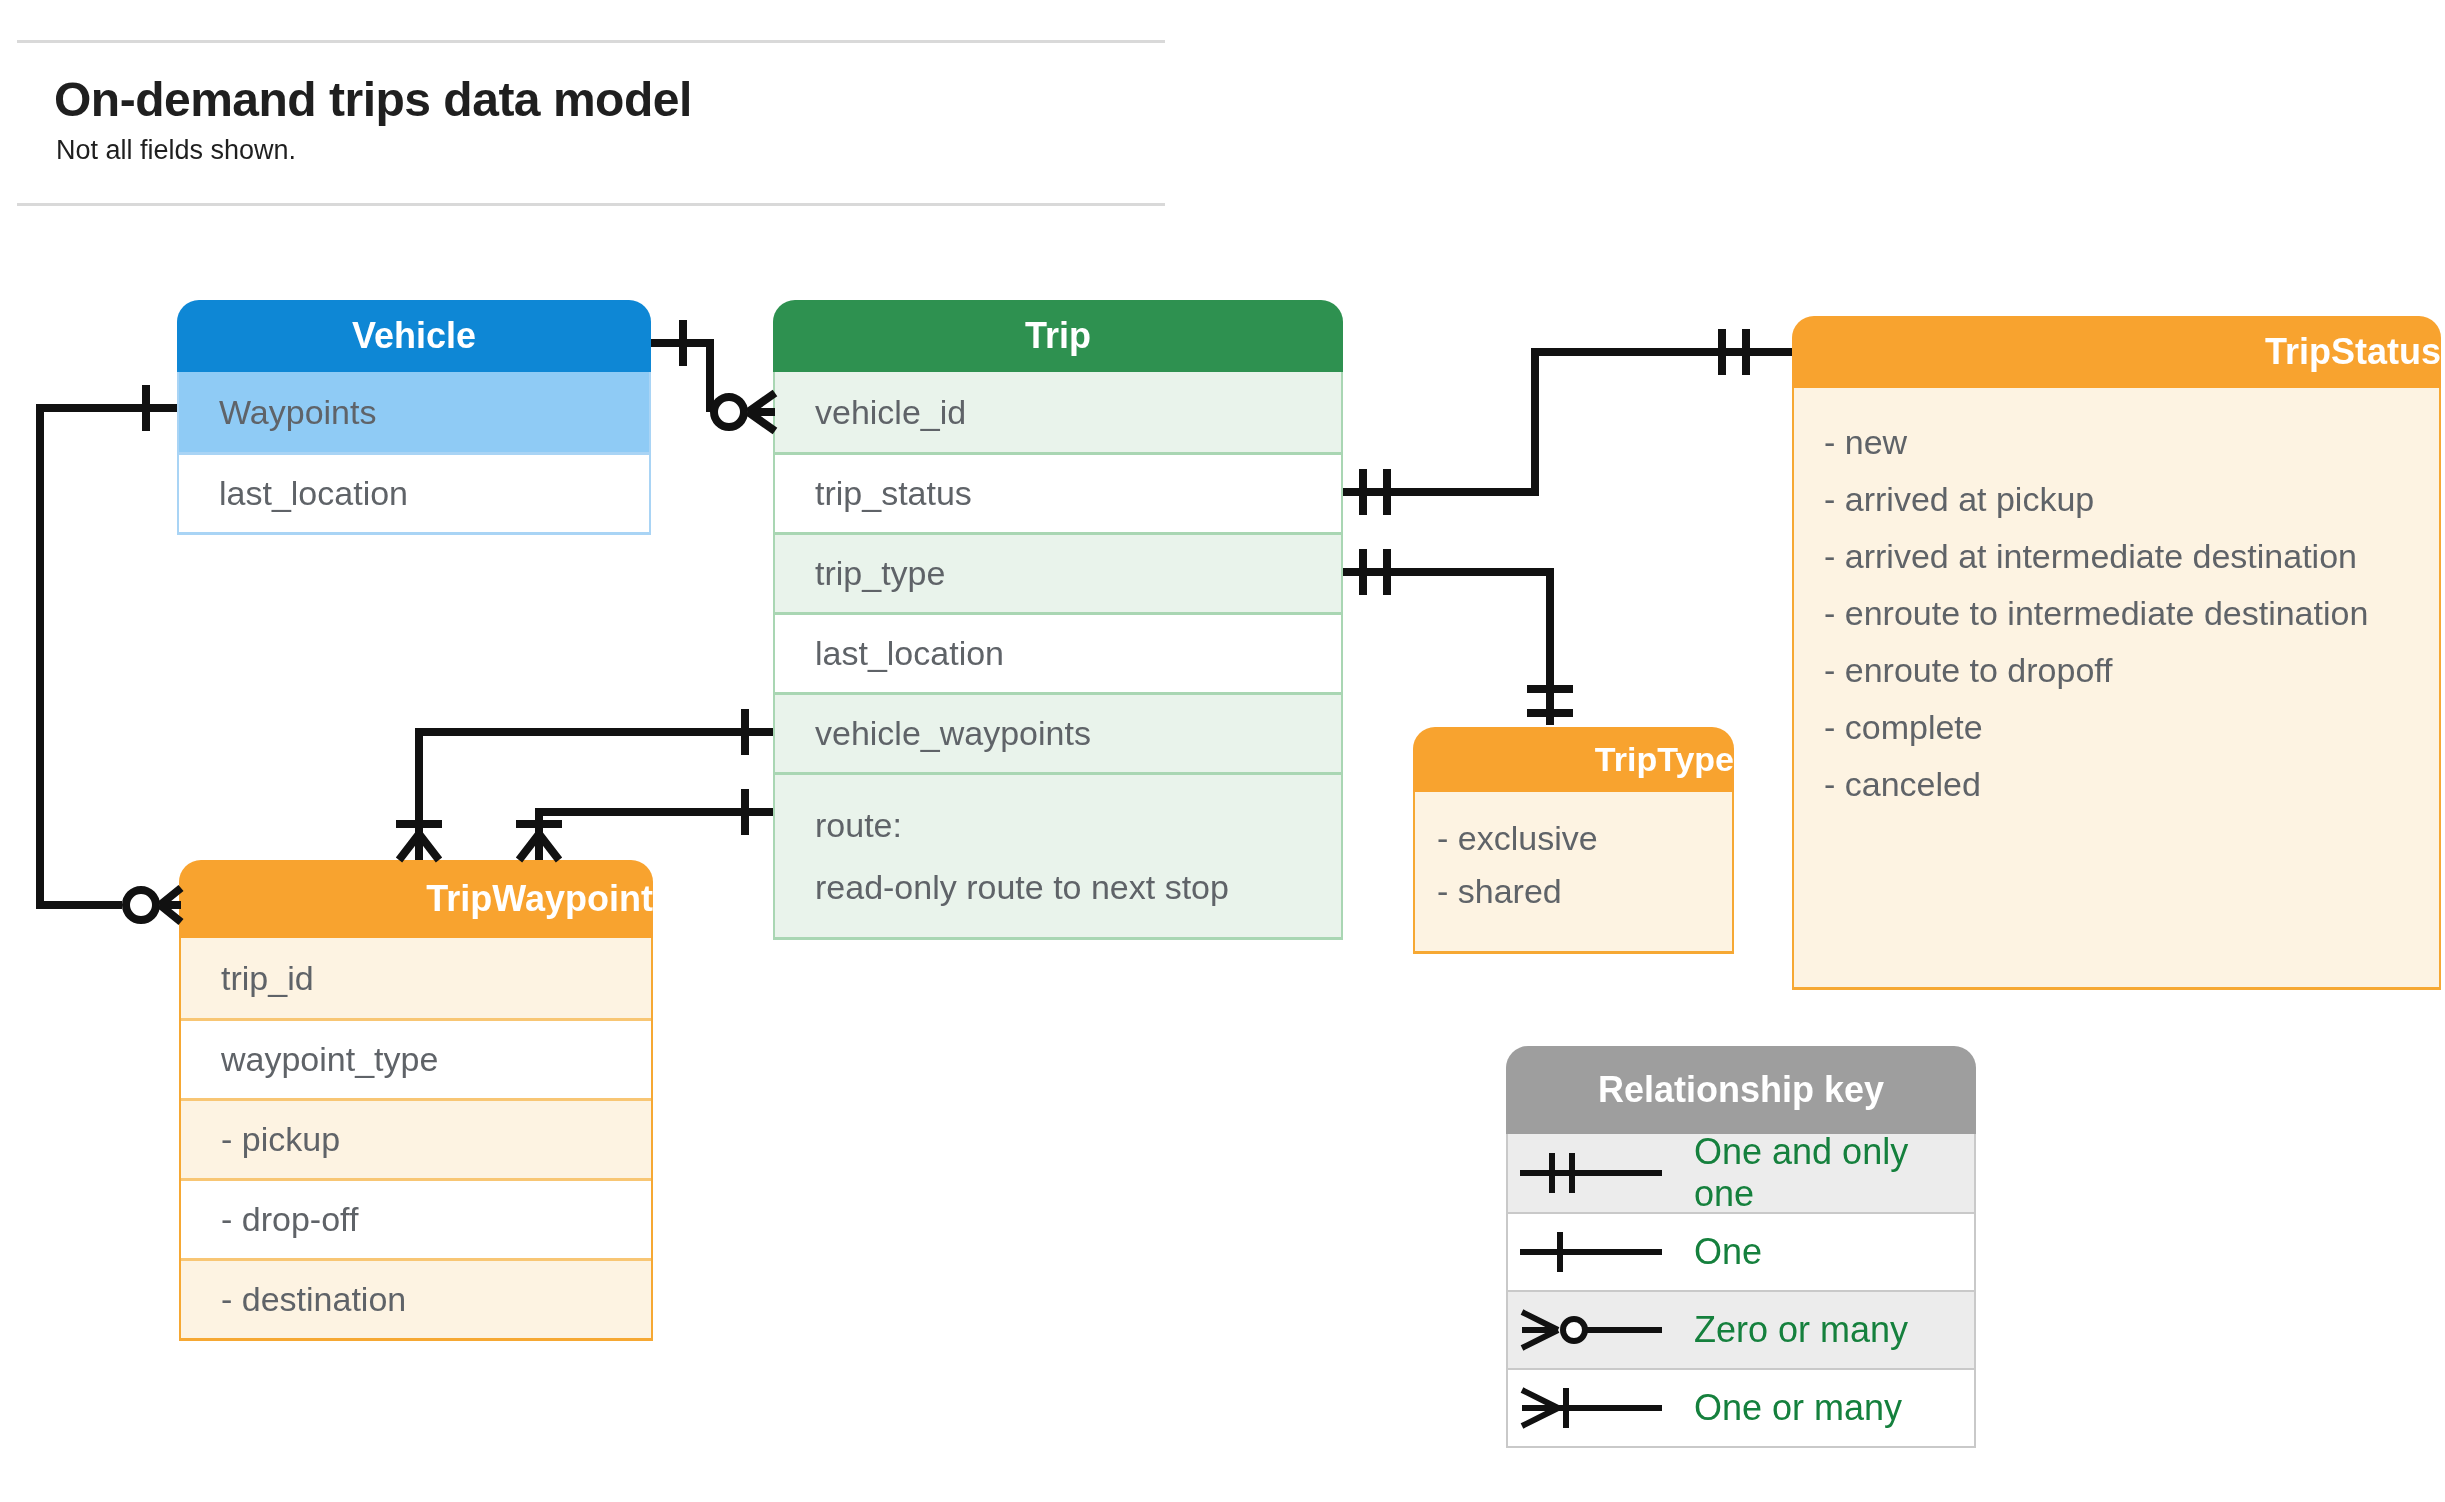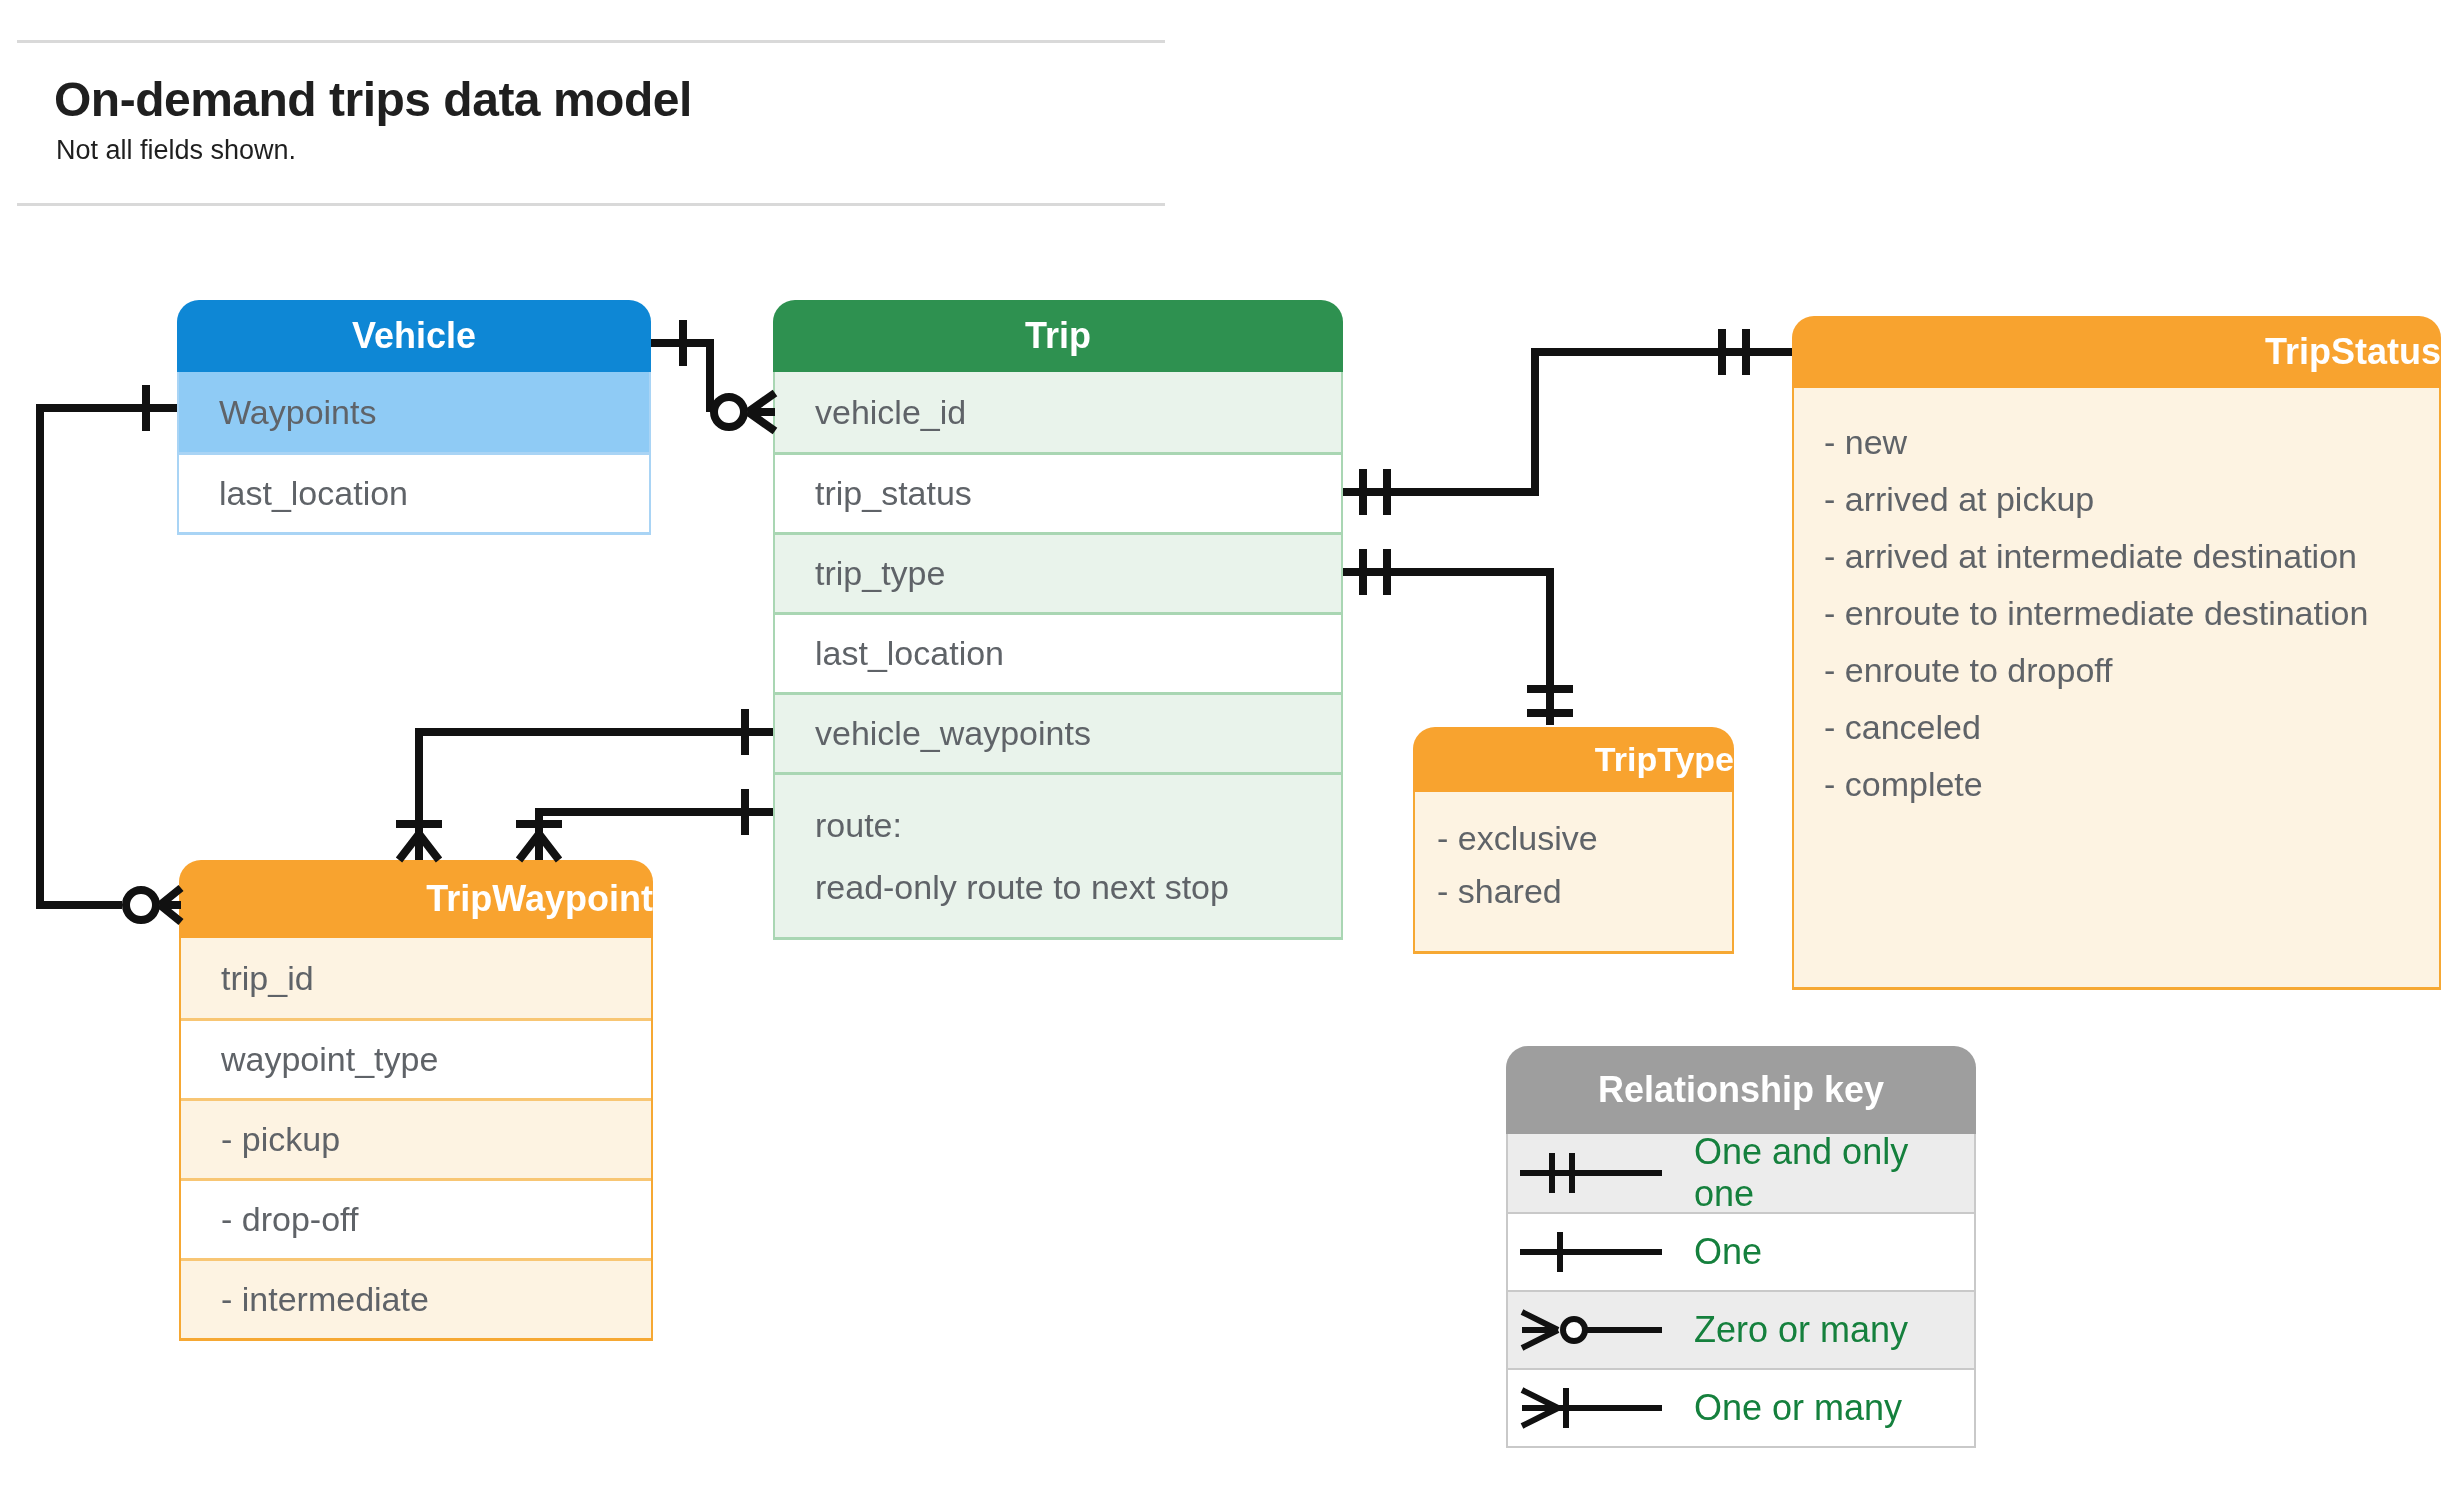--- a/index.html
+++ b/index.html
@@ -109,22 +109,22 @@
     <div class="ehead">
       <span>TripStatus</span>
     </div>
     <div class="ebody" style="height:602px;">
       <ul class="enumlist">
         <li>- new</li>
         <li>- arrived at pickup</li>
         <li>- arrived at intermediate destination</li>
         <li>- enroute to intermediate destination</li>
         <li>- enroute to dropoff</li>
+        <li>- complete</li>
         <li>- canceled</li>
-        <li>- complete</li>
       </ul>
     </div>
   </div>
 
   <div class="entity orange" style="left:1413px;top:727px;width:321px;">
     <div class="ehead" style="height:65px;font-size:34px;">
       <span>TripType</span>
     </div>
     <div class="ebody" style="height:162px;">
       <ul class="enumlist small">
@@ -145,21 +145,21 @@
       <div class="erow row-white">
         <span>waypoint_type</span>
       </div>
       <div class="erow row-tint-cream indent">
         <span>- pickup</span>
       </div>
       <div class="erow row-white indent">
         <span>- drop-off</span>
       </div>
       <div class="erow row-tint-cream indent">
-        <span>- intermediate</span>
+        <span>- destination</span>
       </div>
     </div>
   </div>
 
   <div class="entity legend" style="left:1506px;top:1046px;width:470px;">
     <div class="ehead">
       <span>Relationship key</span>
     </div>
     <div class="ebody">
       <div class="erow legend-row-tint">

